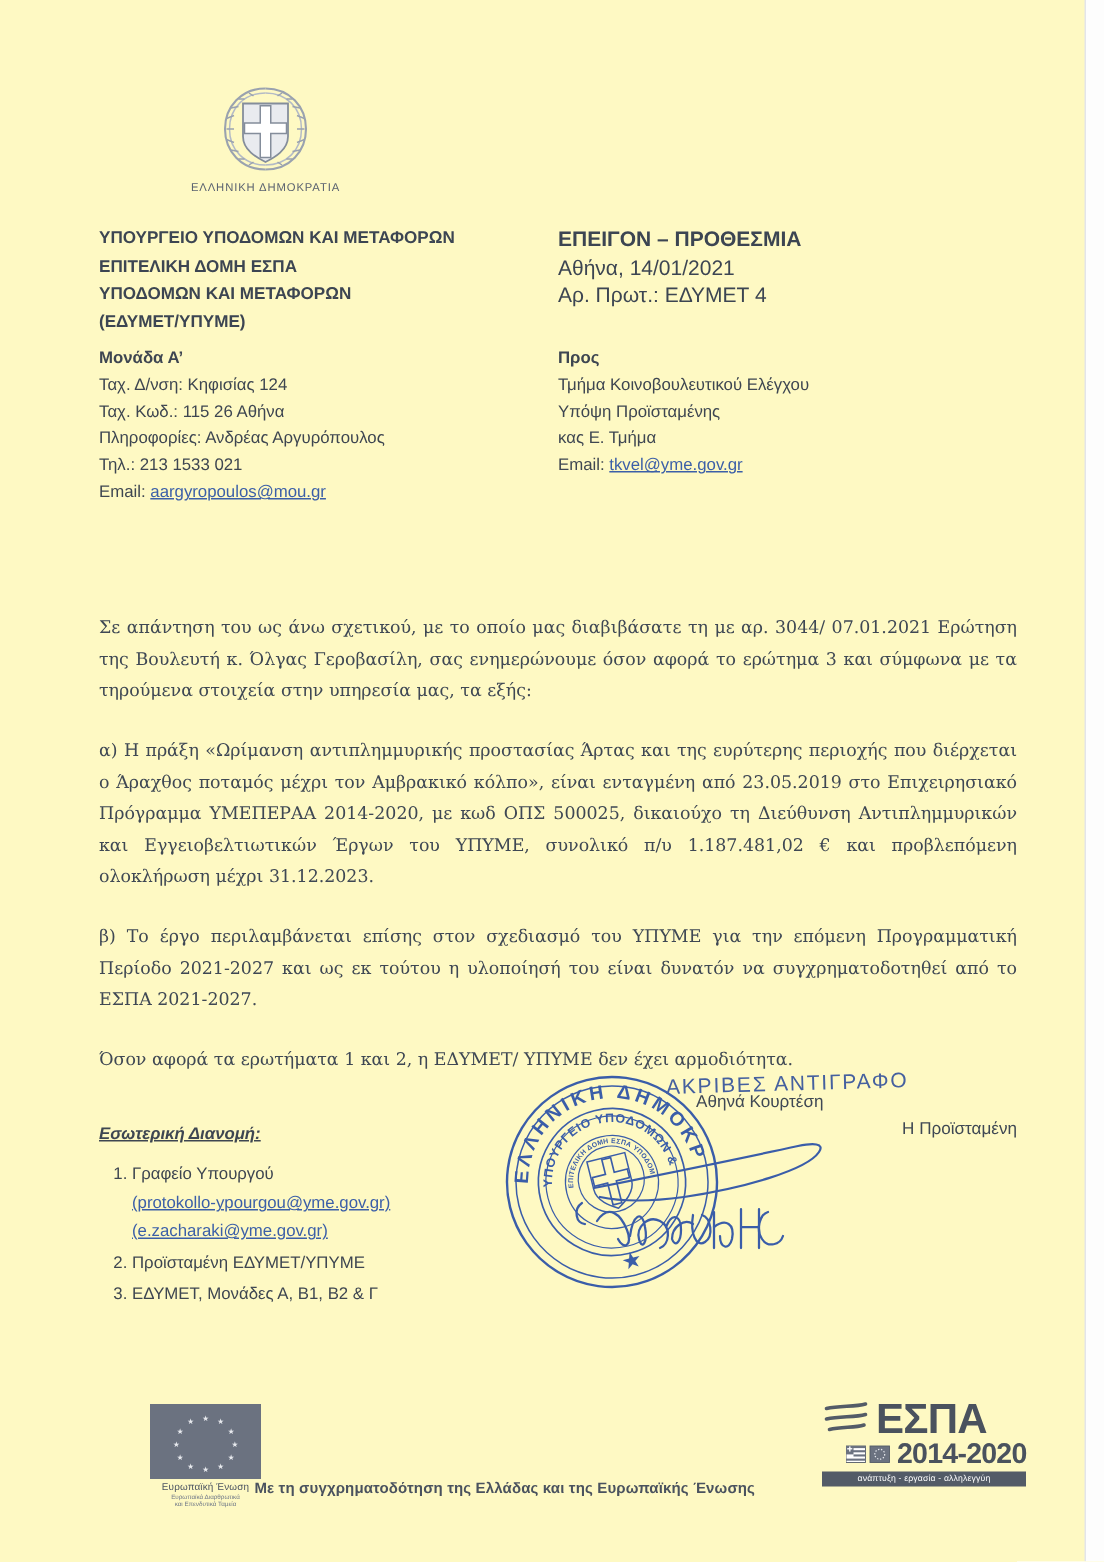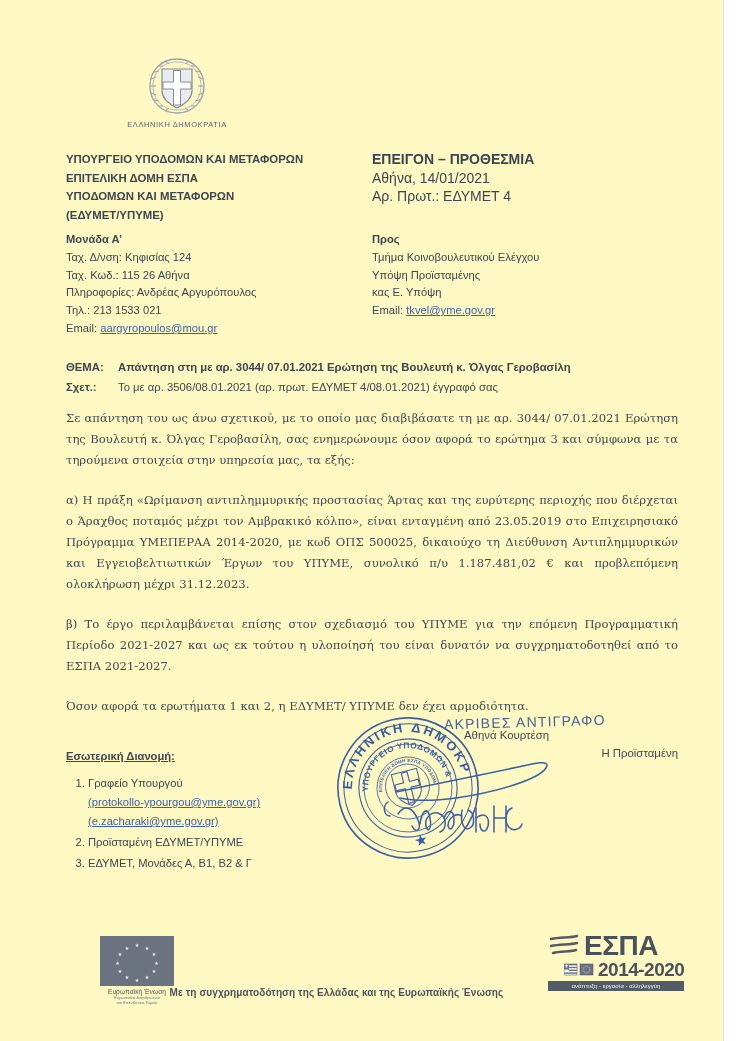--- a/index.html
+++ b/index.html
@@ -136,20 +136,21 @@
   
   .internal {
     position: absolute;
     left: 66px;
     top: 747px;
     width: 310px;
     font-size: 11.2px;
     line-height: 19px;
   }
   .internal-title {
+    font-style: italic;
     font-weight: bold;
     text-decoration: underline;
     margin-bottom: 8px;
   }
   .internal ol {
     margin: 0;
     padding-left: 22px;
   }
   .internal ol li { margin-bottom: 2px; }
   .internal ol li .sub {
@@ -340,37 +341,27 @@
     <div>
       <span>Email:</span>
       <span class="mail">aargyropoulos@mou.gr</span>
     </div>
   </div>
 
   <div class="addr-right">
     <div class="bold">Προς</div>
     <div>Τμήμα Κοινοβουλευτικού Ελέγχου</div>
     <div>Υπόψη Προϊσταμένης</div>
-    <div>κας Ε. Υπόψη</div>
+    <div>κας Ε. Τμήμα</div>
     <div>
       <span>Email:</span>
       <span class="mail">tkvel@yme.gov.gr</span>
     </div>
   </div>
 
-  <div class="subject-block">
-    <div class="subject-row">
-      <div class="subject-label">ΘΕΜΑ:</div>
-      <div class="subject-val-bold">Απάντηση στη με αρ. 3044/ 07.01.2021 Ερώτηση της Βουλευτή κ. Όλγας Γεροβασίλη</div>
-    </div>
-    <div class="subject-row">
-      <div class="subject-label">Σχετ.:</div>
-      <div>Το με αρ. 3506/08.01.2021 (αρ. πρωτ. ΕΔΥΜΕΤ 4/08.01.2021) έγγραφό σας</div>
-    </div>
-  </div>
 
   <div class="body">
     <p>Σε απάντηση του ως άνω σχετικού, με το οποίο μας διαβιβάσατε τη με αρ. 3044/ 07.01.2021 Ερώτηση της Βουλευτή κ. Όλγας Γεροβασίλη, σας ενημερώνουμε όσον αφορά το ερώτημα 3 και σύμφωνα με τα τηρούμενα στοιχεία στην υπηρεσία μας, τα εξής:</p>
     <p>α) Η πράξη «Ωρίμανση αντιπλημμυρικής προστασίας Άρτας και της ευρύτερης περιοχής που διέρχεται ο Άραχθος ποταμός μέχρι τον Αμβρακικό κόλπο», είναι ενταγμένη από 23.05.2019 στο Επιχειρησιακό Πρόγραμμα ΥΜΕΠΕΡΑΑ 2014-2020, με κωδ ΟΠΣ 500025, δικαιούχο τη Διεύθυνση Αντιπλημμυρικών και Εγγειοβελτιωτικών Έργων του ΥΠΥΜΕ, συνολικό π/υ 1.187.481,02 € και προβλεπόμενη ολοκλήρωση μέχρι 31.12.2023.</p>
     <p>β) Το έργο περιλαμβάνεται επίσης στον σχεδιασμό του ΥΠΥΜΕ για την επόμενη Προγραμματική Περίοδο 2021-2027 και ως εκ τούτου η υλοποίησή του είναι δυνατόν να συγχρηματοδοτηθεί από το ΕΣΠΑ 2021-2027.</p>
     <p>Όσον αφορά τα ερωτήματα 1 και 2, η ΕΔΥΜΕΤ/ ΥΠΥΜΕ δεν έχει αρμοδιότητα.</p>
     <div class="signer-title">Η Προϊσταμένη</div>
   </div>
 
   <svg class="stamp" viewBox="0 0 240 156">

